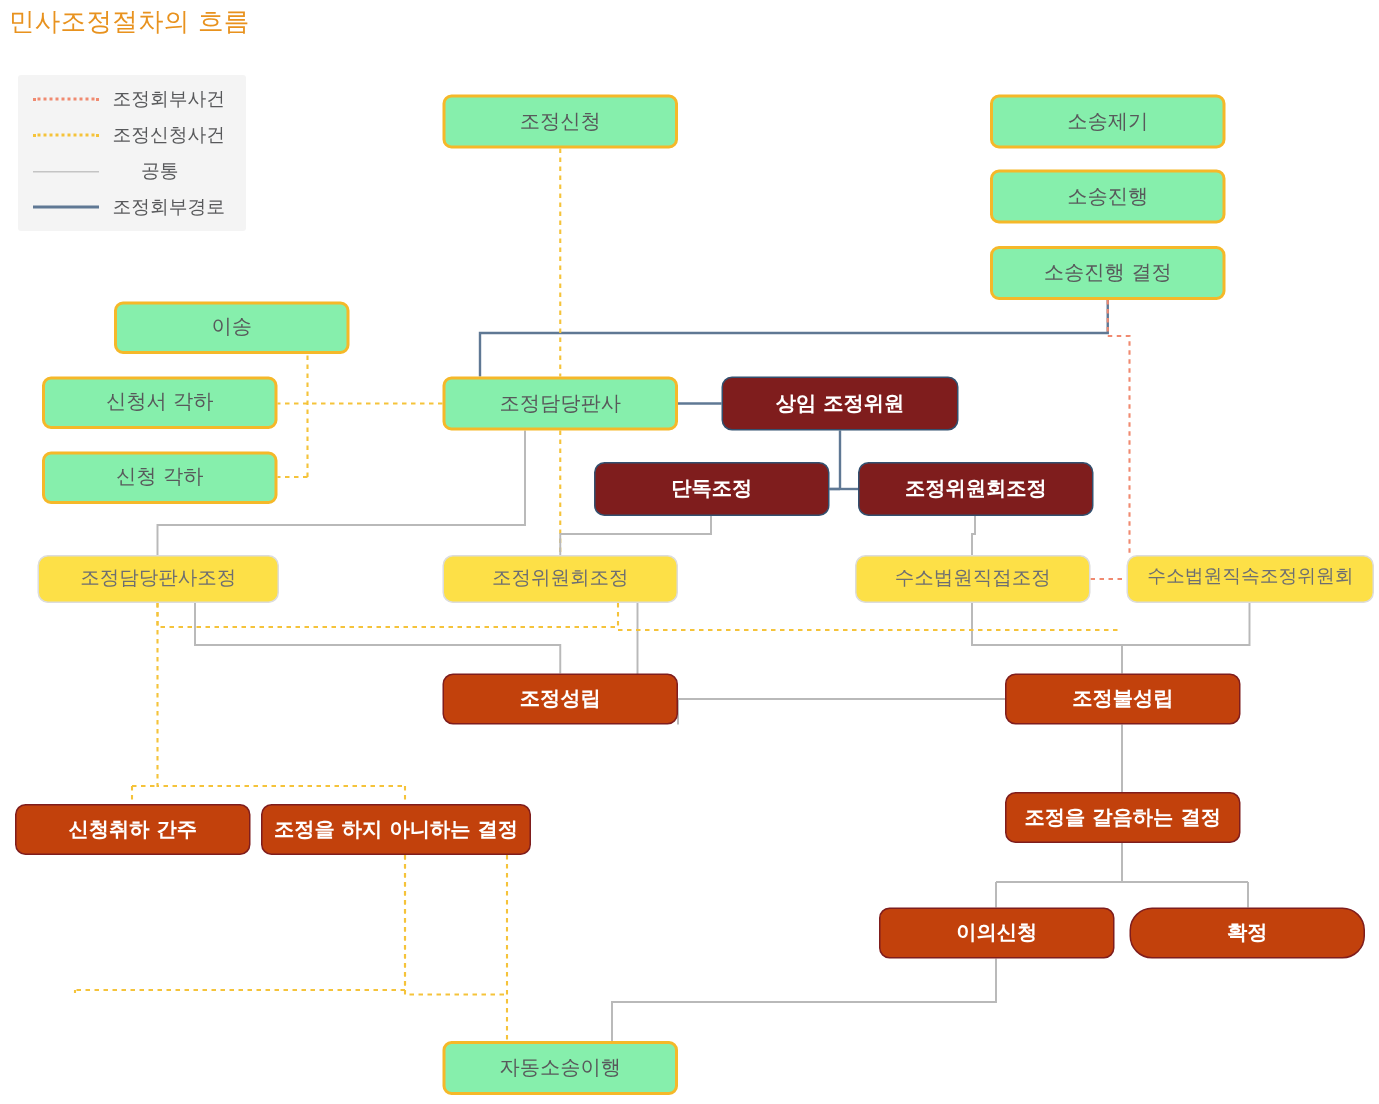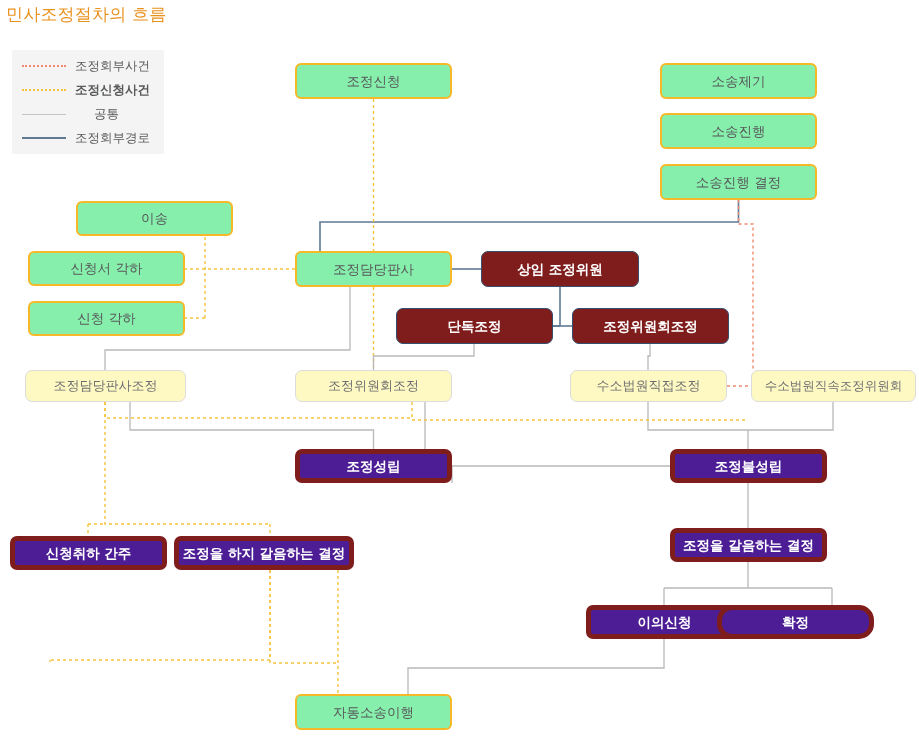--- a/index.html
+++ b/index.html
@@ -39,25 +39,25 @@
     font-size:13.5px;line-height:1.1;
   }
   .node.yellow{
     background:#86efac;border:2px solid #f5b829;color:#58595b;
   }
   .node.navy{
     background:#7f1d1d;border:1px solid #33506f;color:#ffffff;font-weight:bold;
     border-radius:7px;
   }
   .node.gray{
-    background:#fef9c3;border:1px solid #dcdcdc;color:#6d6e71;
-    border-radius:7px;font-size:13px;
+    background:#fde047;border:1px solid #dcdcdc;color:#6d6e71;
+    border-radius:7px;font-size:13px;font-family:Liberation Mono, monospace;
   }
   .node.orange{
-    background:#4c1d95;border:5px solid #7f1d1d;color:#ffffff;font-weight:bold;
+    background:#c2410c;border:1px solid #7f1d1d;color:#ffffff;font-weight:bold;
     border-radius:7px;
   }
   .node.gray.small{font-size:12.5px;}
 </style>
 </head>
 <body>
 
 <div id="canvas">
 
   <div class="title">민사조정절차의 흐름</div>
@@ -129,21 +129,21 @@
       <path d="M664,639 L664,668 L408,668 L408,694" stroke="#b9b9b9" stroke-width="1.3"></path>
 
     </g>
   </svg>
 
   <div class="legend">
     <div class="legend-row" style="top:6px;">
       <span class="legend-swatch" style="border-top-style:dotted;border-top-color:#f08a70;"></span>
       <span class="legend-label">조정회부사건</span>
     </div>
-    <div class="legend-row" style="top:30px;font-weight:bold;">
+    <div class="legend-row" style="top:30px;">
       <span class="legend-swatch" style="border-top-style:dotted;border-top-color:#f5c33a;"></span>
       <span class="legend-label">조정신청사건</span>
     </div>
     <div class="legend-row" style="top:54px;gap:19px;">
       <span class="legend-swatch" style="border-top-style:solid;border-top-color:#c4c4c4;border-top-width:1.5px;"></span>
       <span class="legend-label">공통</span>
     </div>
     <div class="legend-row" style="top:78px;">
       <span class="legend-swatch" style="border-top-style:solid;border-top-color:#5f7894;border-top-width:2.5px;"></span>
       <span class="legend-label">조정회부경로</span>
@@ -162,20 +162,20 @@
       <div class="node navy" style="left: 481px; top: 251px; width: 158px; height: 36px;">상임 조정위원</div>
       <div class="node navy" style="left: 396px; top: 308px; width: 157px; height: 36px;">단독조정</div>
       <div class="node navy" style="left: 572px; top: 308px; width: 157px; height: 36px;">조정위원회조정</div>
       <div class="node gray" style="left: 25px; top: 370px; width: 161px; height: 32px;">조정담당판사조정</div>
       <div class="node gray" style="left: 295px; top: 370px; width: 157px; height: 32px;">조정위원회조정</div>
       <div class="node gray" style="left: 570px; top: 370px; width: 157px; height: 32px;">수소법원직접조정</div>
       <div class="node gray small" style="left: 751px; top: 370px; width: 165px; height: 32px;">수소법원직속조정위원회</div>
       <div class="node orange" style="left: 295px; top: 449px; width: 157px; height: 34px;">조정성립</div>
       <div class="node orange" style="left: 670px; top: 449px; width: 157px; height: 34px;">조정불성립</div>
       <div class="node orange" style="left: 10px; top: 536px; width: 157px; height: 34px;">신청취하 간주</div>
-      <div class="node orange small" style="left: 174px; top: 536px; width: 180px; height: 34px;">조정을 하지 갈음하는 결정</div>
+      <div class="node orange small" style="left: 174px; top: 536px; width: 180px; height: 34px;">조정을 하지 아니하는 결정</div>
       <div class="node orange small" style="left: 670px; top: 528px; width: 157px; height: 34px;">조정을 갈음하는 결정</div>
       <div class="node orange" style="left: 586px; top: 605px; width: 157px; height: 34px;">이의신청</div>
-      <div class="node orange" style="left: 717px; top: 605px; width: 157px; height: 34px; border-radius: 15px;">확정</div>
+      <div class="node orange" style="left: 753px; top: 605px; width: 157px; height: 34px; border-radius: 15px;">확정</div>
       <div class="node yellow" style="left: 295px; top: 694px; width: 157px; height: 36px;">자동소송이행</div>
     </div>
 
 </div>
 
 </body></html>

